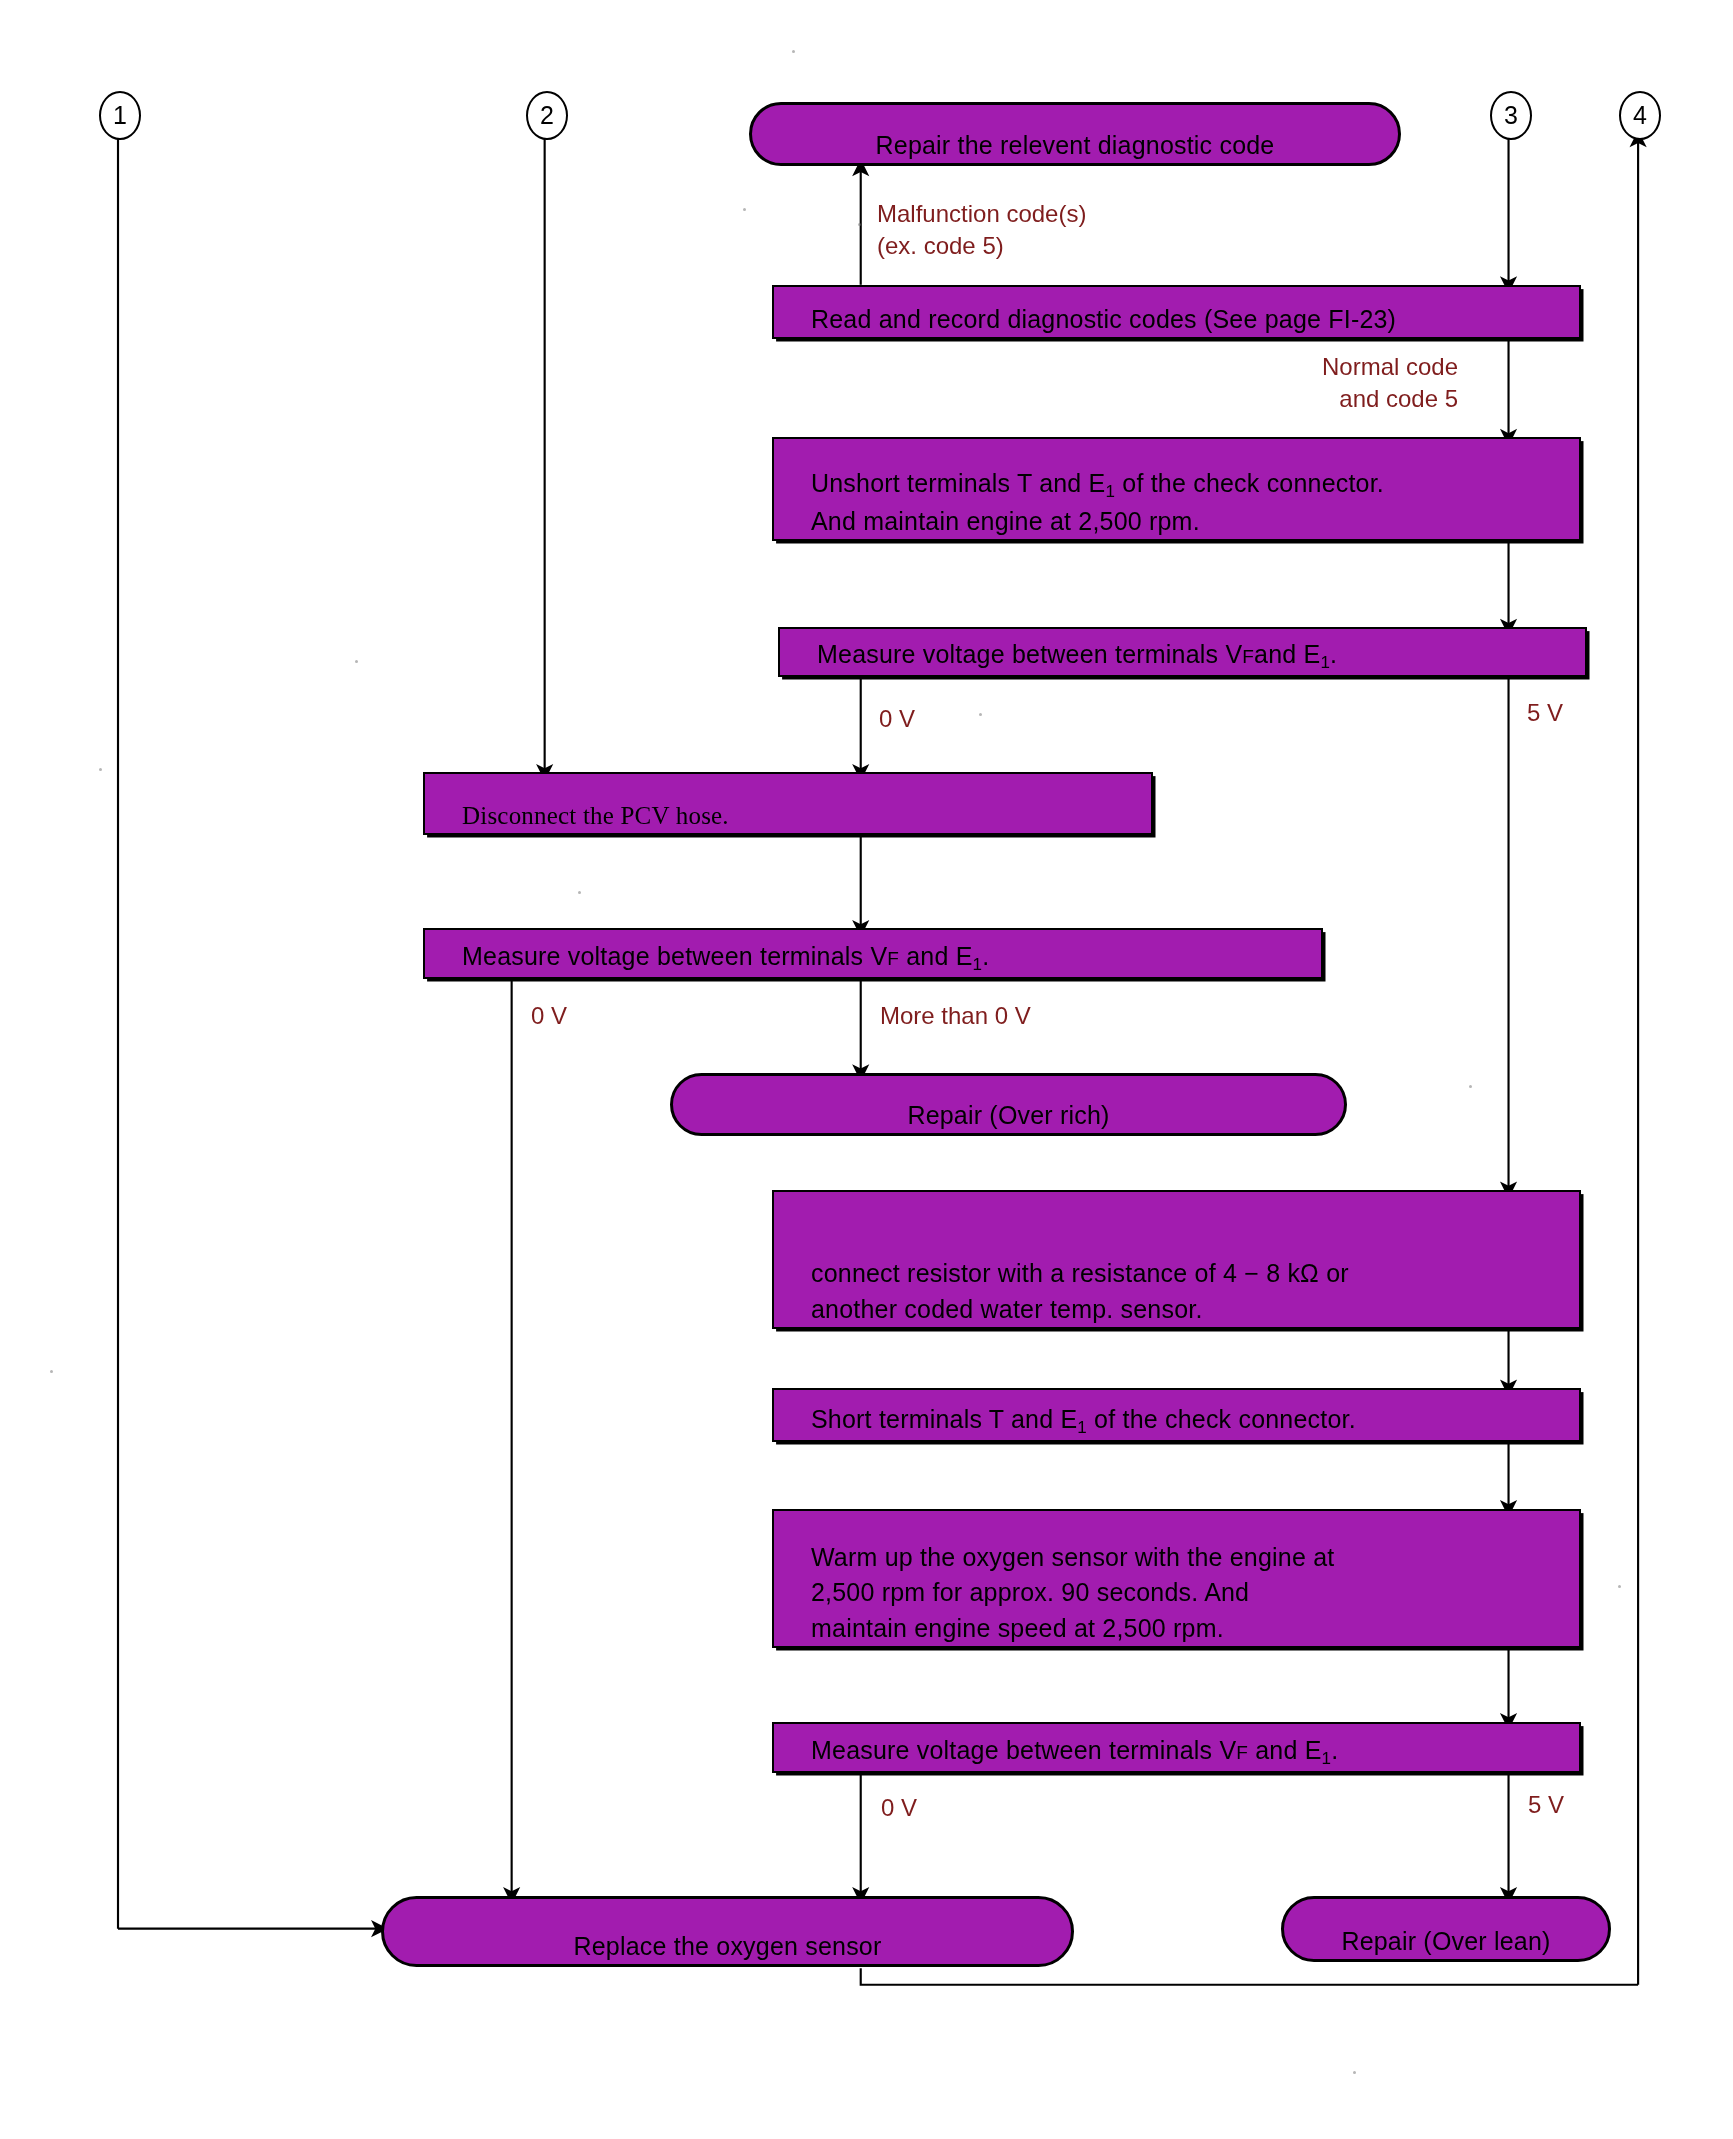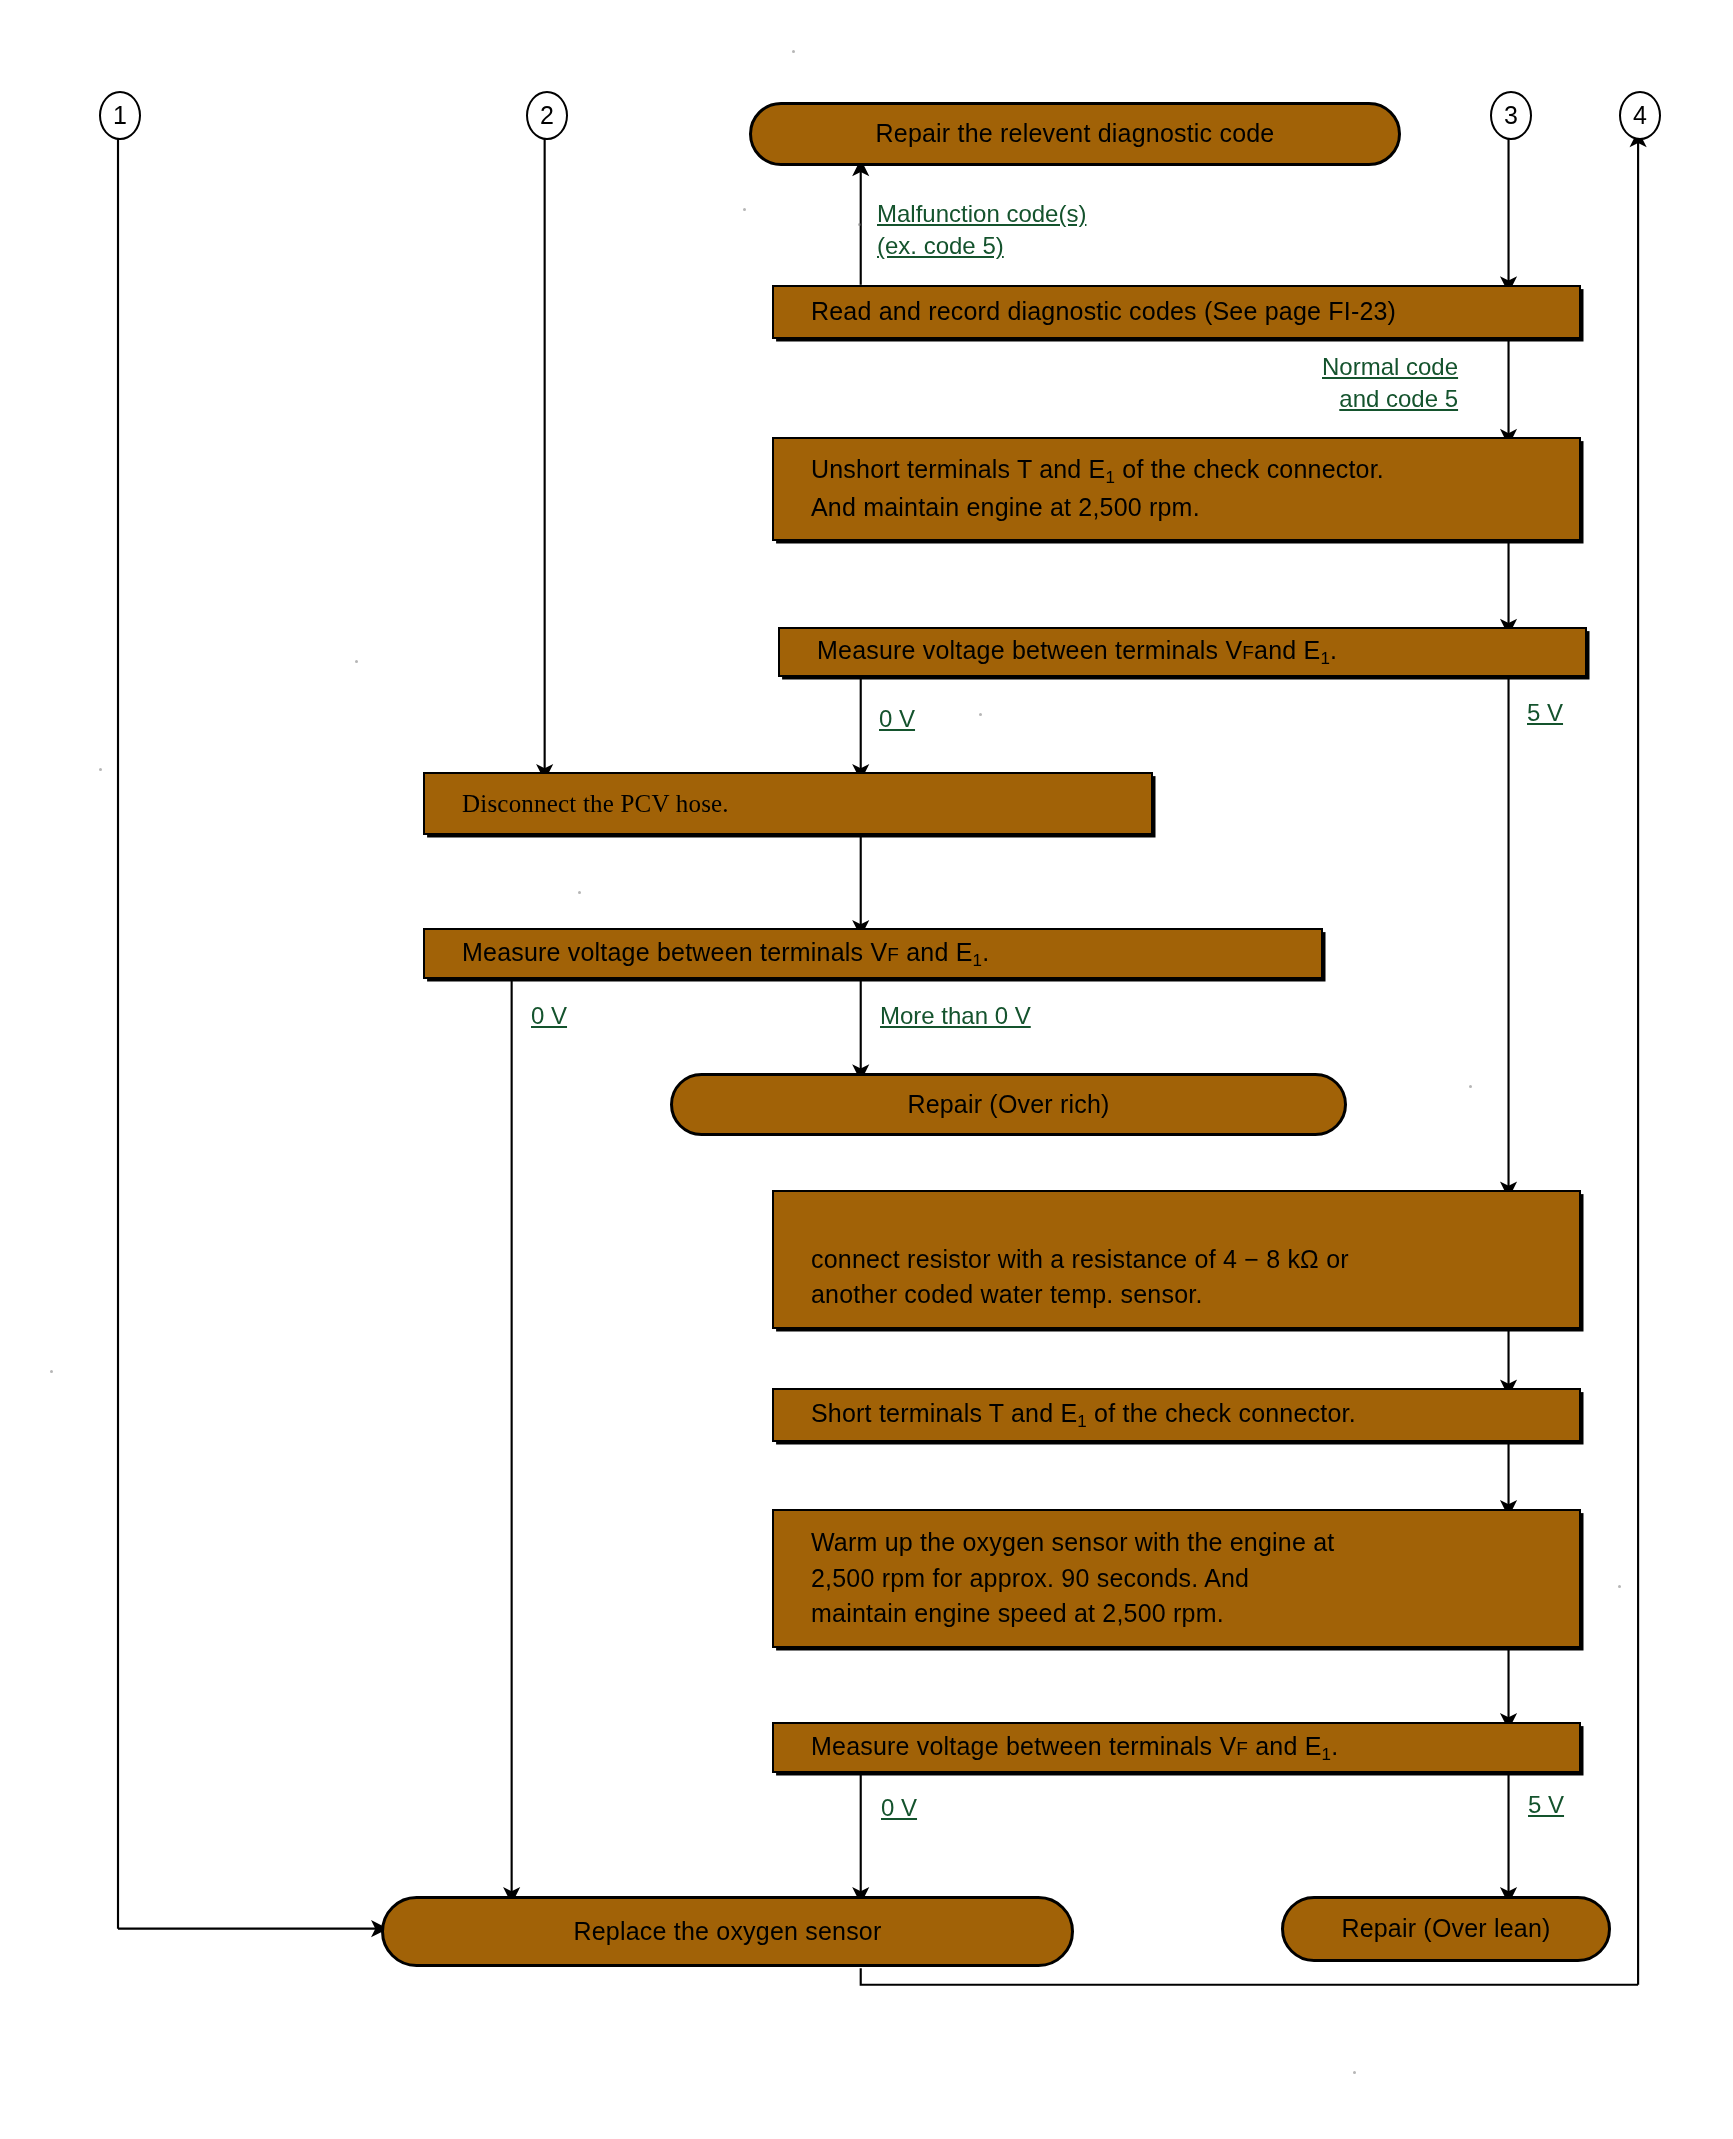--- a/index.html
+++ b/index.html
@@ -14,24 +14,24 @@
   #page {
     position: relative;
     width: 1733px;
     height: 2140px;
     background: #ffffff;
     overflow: hidden;
   }
   .node {
     position: absolute;
     box-sizing: border-box;
-    background: #a16207;
+    background: #a21caf;
     border: 2.5px solid #000000;
     display: flex;
-    align-items: center;
+    align-items: flex-end;
     font-size: 25px;
     line-height: 1.42;
     letter-spacing: 0.2px;
   }
   .node .txt {
     padding-left: 37px;
     padding-right: 11.6px;
     white-space: pre-line;
   }
   .rect {
@@ -45,22 +45,21 @@
   }
   .pill .txt {
     padding: 0 20px;
     text-align: center;
   }
   .edge-label {
     position: absolute;
     font-size: 24px;
     line-height: 1.35;
     white-space: pre-line;
-    color: #14532d;
-    text-decoration: underline;
+    color: #7f1d1d;
   }
   .circ {
     position: absolute;
     width: 38px;
     height: 45px;
     border: 2.5px solid #000;
     border-radius: 50%;
     display: flex;
     align-items: center;
     justify-content: center;

